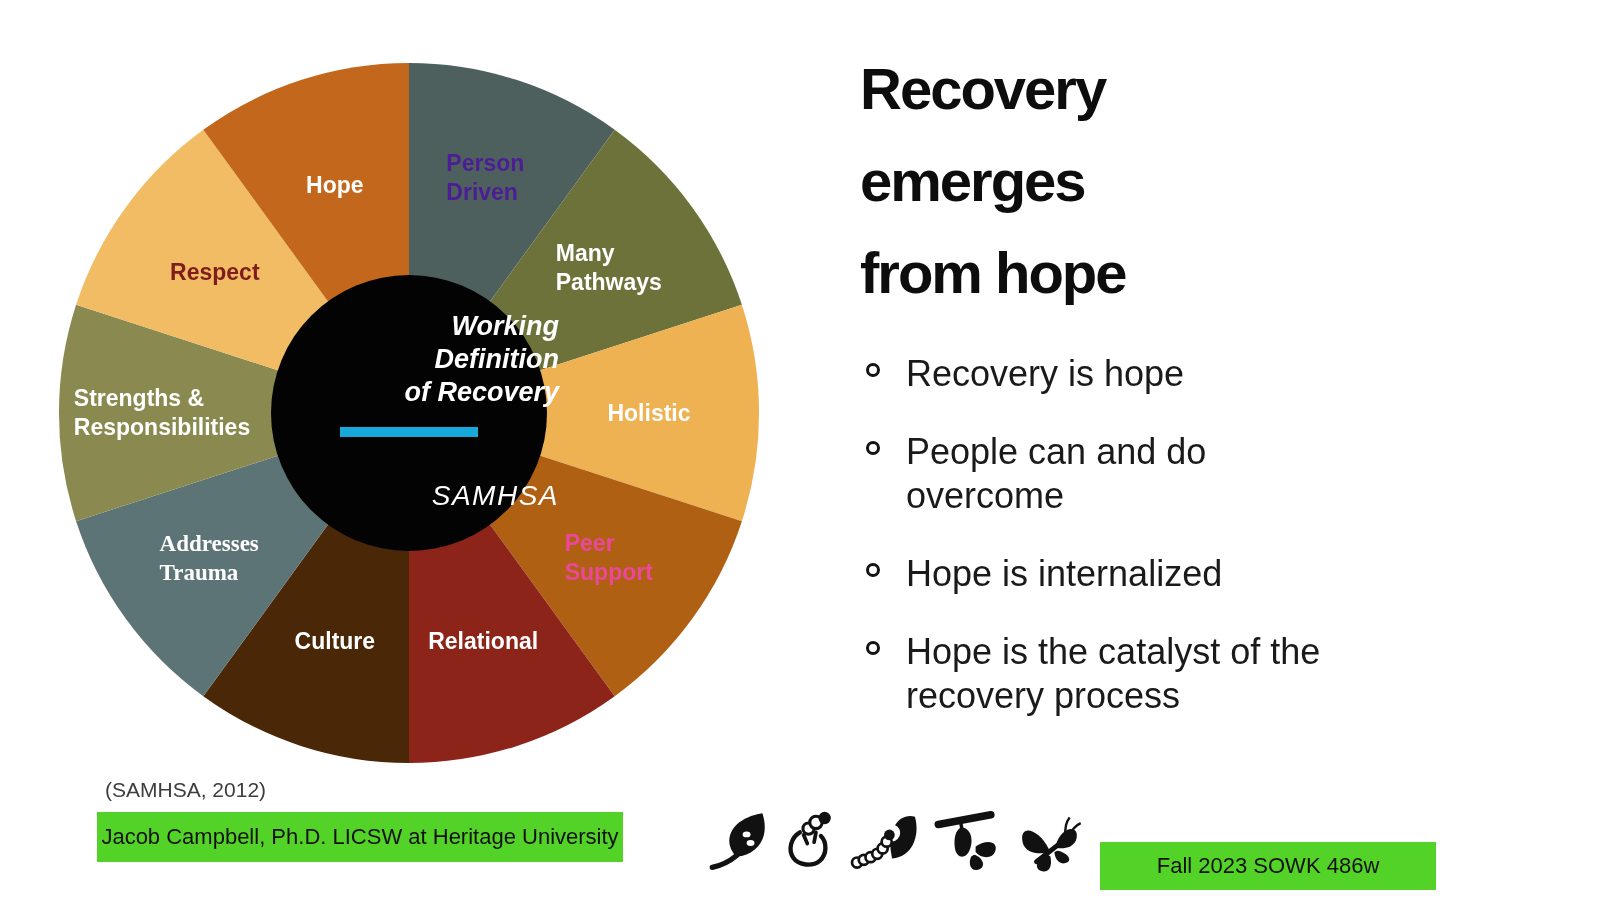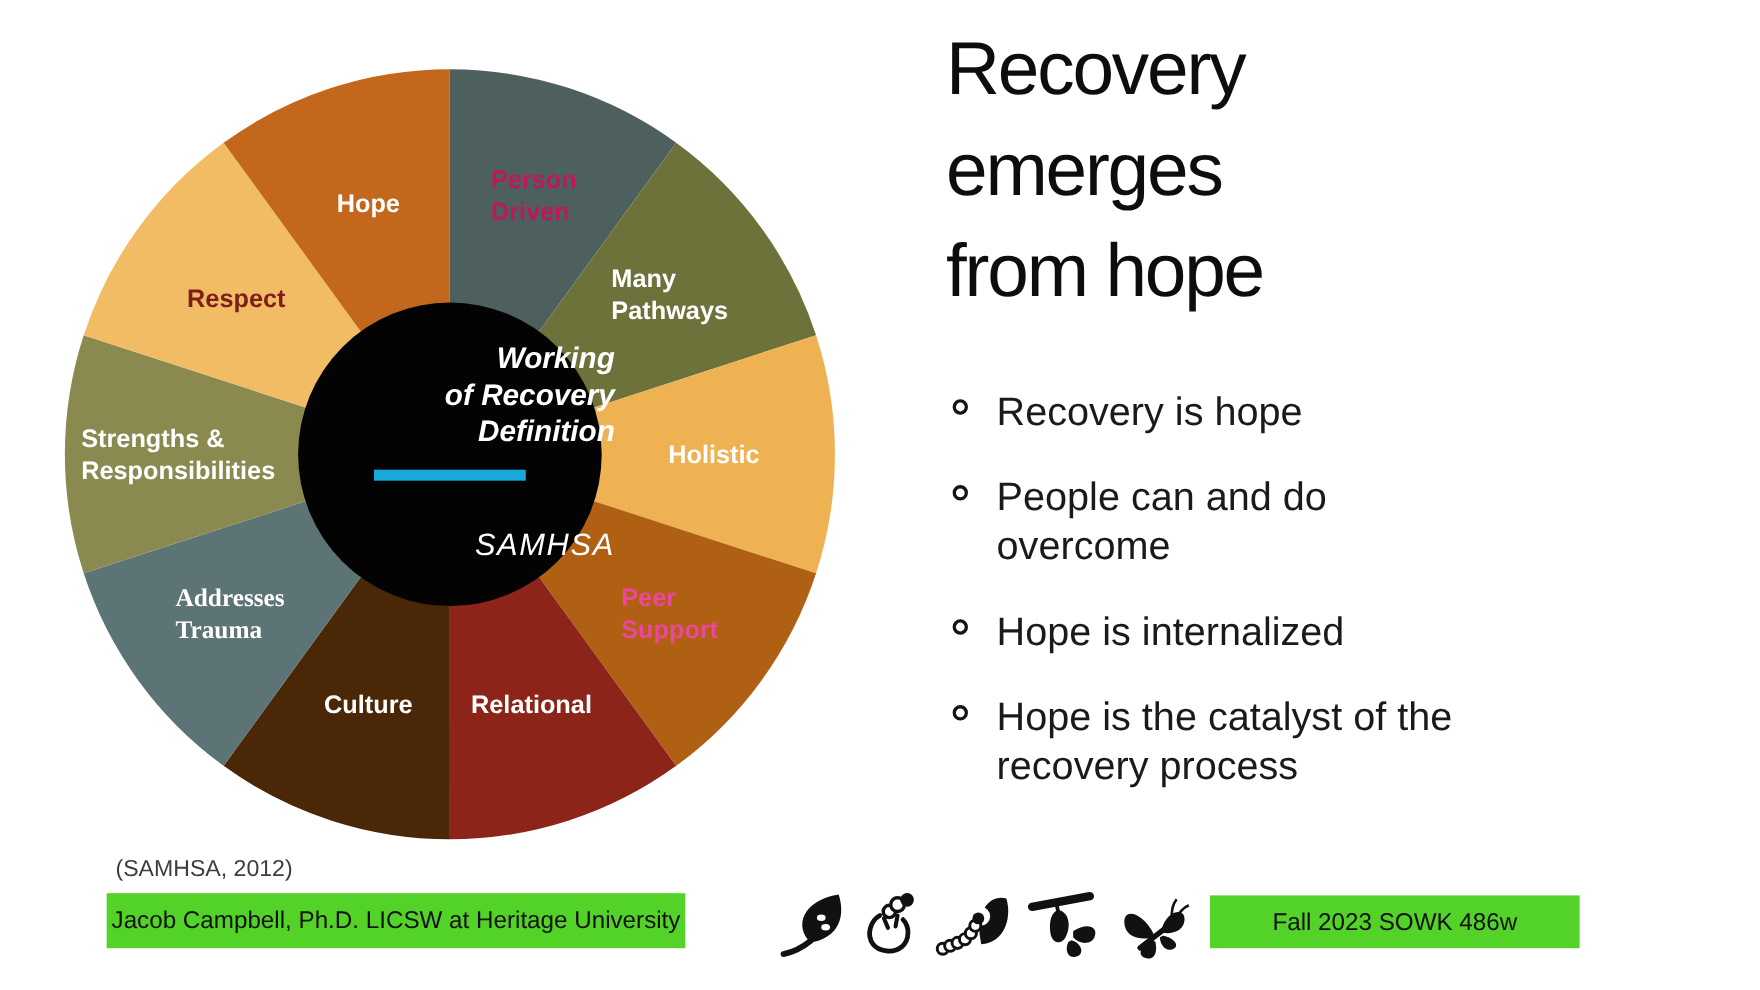--- a/index.html
+++ b/index.html
@@ -13,21 +13,21 @@
   .wheel-labels { position:absolute; left:0; top:0; width:710px; height:710px; pointer-events:none; }
   .seg-label { position:absolute; transform:translate(-50%,-50%); color:#fff; font-weight:bold;
                font-size:23px; line-height:29px; white-space:pre-line; text-align:left; }
   .center-text { position:absolute; left:50%; top:50%; transform:translate(-50%,-51%);
                  width:300px; text-align:right; color:#fff;font-style:italic; }
   .ct-line { font-size:27px; font-weight:bold; line-height:33px; }
   .ct-bar  { width:138px; height:10px; margin:18px auto 26px auto; background:#16a9d9; }
   .ct-sub  { font-size:28px; font-weight:400; letter-spacing:1.5px;margin-top:43px; }
 
   
-  .title { position:absolute; left:860px; top:16px; font-size:68px; font-weight:normal;
+  .title { position:absolute; left:860px; top:43px; font-size:58px; font-weight:bold;
            line-height:92px; letter-spacing:-2px; color:#0d0d0d; }
   .bullets { position:absolute; left:864px; top:352px; width:560px; list-style:none; }
   .bullets li { position:relative; padding-left:42px; margin-bottom:34px; font-size:36px;
                 line-height:44px; color:#1a1a1a; }
   .bullet-marker { position:absolute; left:2px; top:11px; width:14px; height:14px;
                    border:3.5px solid #141414; border-radius:50%; background:transparent; }
   .bullet-text { white-space:pre-line; }
 
   
   .citation { position:absolute; left:105px; top:778px; font-size:21px; color:#3d3d3d; }
@@ -52,40 +52,40 @@
         <path d="M355,355 L687.9,463.2 A350,350 0 0 1 560.7,638.2 Z" fill="#b06013"></path>
         <path d="M355,355 L560.7,638.2 A350,350 0 0 1 355.0,705.0 Z" fill="#8c2419"></path>
         <path d="M355,355 L355.0,705.0 A350,350 0 0 1 149.3,638.2 Z" fill="#4a2706"></path>
         <path d="M355,355 L149.3,638.2 A350,350 0 0 1 22.1,463.2 Z" fill="#5d7476"></path>
         <path d="M355,355 L22.1,463.2 A350,350 0 0 1 22.1,246.8 Z" fill="#8a8a50"></path>
         <path d="M355,355 L22.1,246.8 A350,350 0 0 1 149.3,71.8 Z" fill="#f2bc64"></path>
         <path d="M355,355 L149.3,71.8 A350,350 0 0 1 355.0,5.0 Z" fill="#c2671c"></path>
         <circle cx="355" cy="355" r="138" fill="#030303"></circle>
       </svg>
     <div class="wheel-labels" id="wheel-labels">
-        <div class="seg-label" style="left: 431.327px; top: 120.089px; color: #be185d;">Person
+        <div class="seg-label" style="left: 431.327px; top: 120.089px; color: #4c1d95;">Person
 Driven</div>
         <div class="seg-label" style="left: 554.827px; top: 209.817px; color: rgb(255, 255, 255);">Many
 Pathways</div>
         <div class="seg-label" style="left: 595px; top: 355px; color: rgb(255, 255, 255);">Holistic</div>
         <div class="seg-label" style="left: 554.827px; top: 500.183px; color: #ec4899;">Peer
 Support</div>
         <div class="seg-label" style="left: 429.164px; top: 583.254px; color: rgb(255, 255, 255);">Relational</div>
         <div class="seg-label" style="left: 280.836px; top: 583.254px; color: rgb(255, 255, 255);">Culture</div>
         <div class="seg-label" style="left: 155.173px; top: 500.183px; color: rgb(255, 255, 255); font-family: Liberation Serif, serif;">Addresses
 Trauma</div>
         <div class="seg-label" style="left: 108px; top: 355px; color: rgb(255, 255, 255);">Strengths &amp;
 Responsibilities</div>
         <div class="seg-label" style="left: 160.836px; top: 213.932px; color: #7f1d1d;">Respect</div>
         <div class="seg-label" style="left: 280.836px; top: 126.746px; color: rgb(255, 255, 255);">Hope</div>
       </div>
     <div class="center-text">
       <div class="ct-line">Working</div>
+      <div class="ct-line">Definition</div>
       <div class="ct-line">of Recovery</div>
-      <div class="ct-line">Definition</div>
       <div class="ct-bar" id="ct-bar" style="background: rgb(22, 169, 217);"></div>
       <div class="ct-sub">SAMHSA</div>
     </div>
   </div>
 
   <div class="title">
     <div>Recovery</div>
     <div>emerges</div>
     <div>from hope</div>
   </div>
@@ -161,15 +161,15 @@
         <path d="M76 44 Q74 26 82 16" stroke="#111" stroke-width="3.5" fill="none"></path>
         <path d="M34 80 L80 44" stroke="#111" stroke-width="7" stroke-linecap="round"></path>
         <path d="M52 62 C36 30 8 26 14 52 C18 68 38 70 52 66 Z" fill="#111"></path>
         <path d="M50 70 C34 76 28 92 44 94 C56 95 56 80 54 72 Z" fill="#111"></path>
         <path d="M62 56 C70 28 96 26 92 46 C89 60 72 62 64 60 Z" fill="#111"></path>
         <path d="M64 64 C78 66 88 78 76 82 C66 85 60 74 60 66 Z" fill="#111"></path>
       </svg>
     </span>
   </div>
 
-  <div class="banner banner-right" style="background: rgb(83, 210, 40);">Fall 2023 SOWK 486w</div>
+  <div class="banner banner-right" style="background: rgb(83, 210, 40); margin-top: 28px;">Fall 2023 SOWK 486w</div>
 
 </div>
 
 </body></html>

